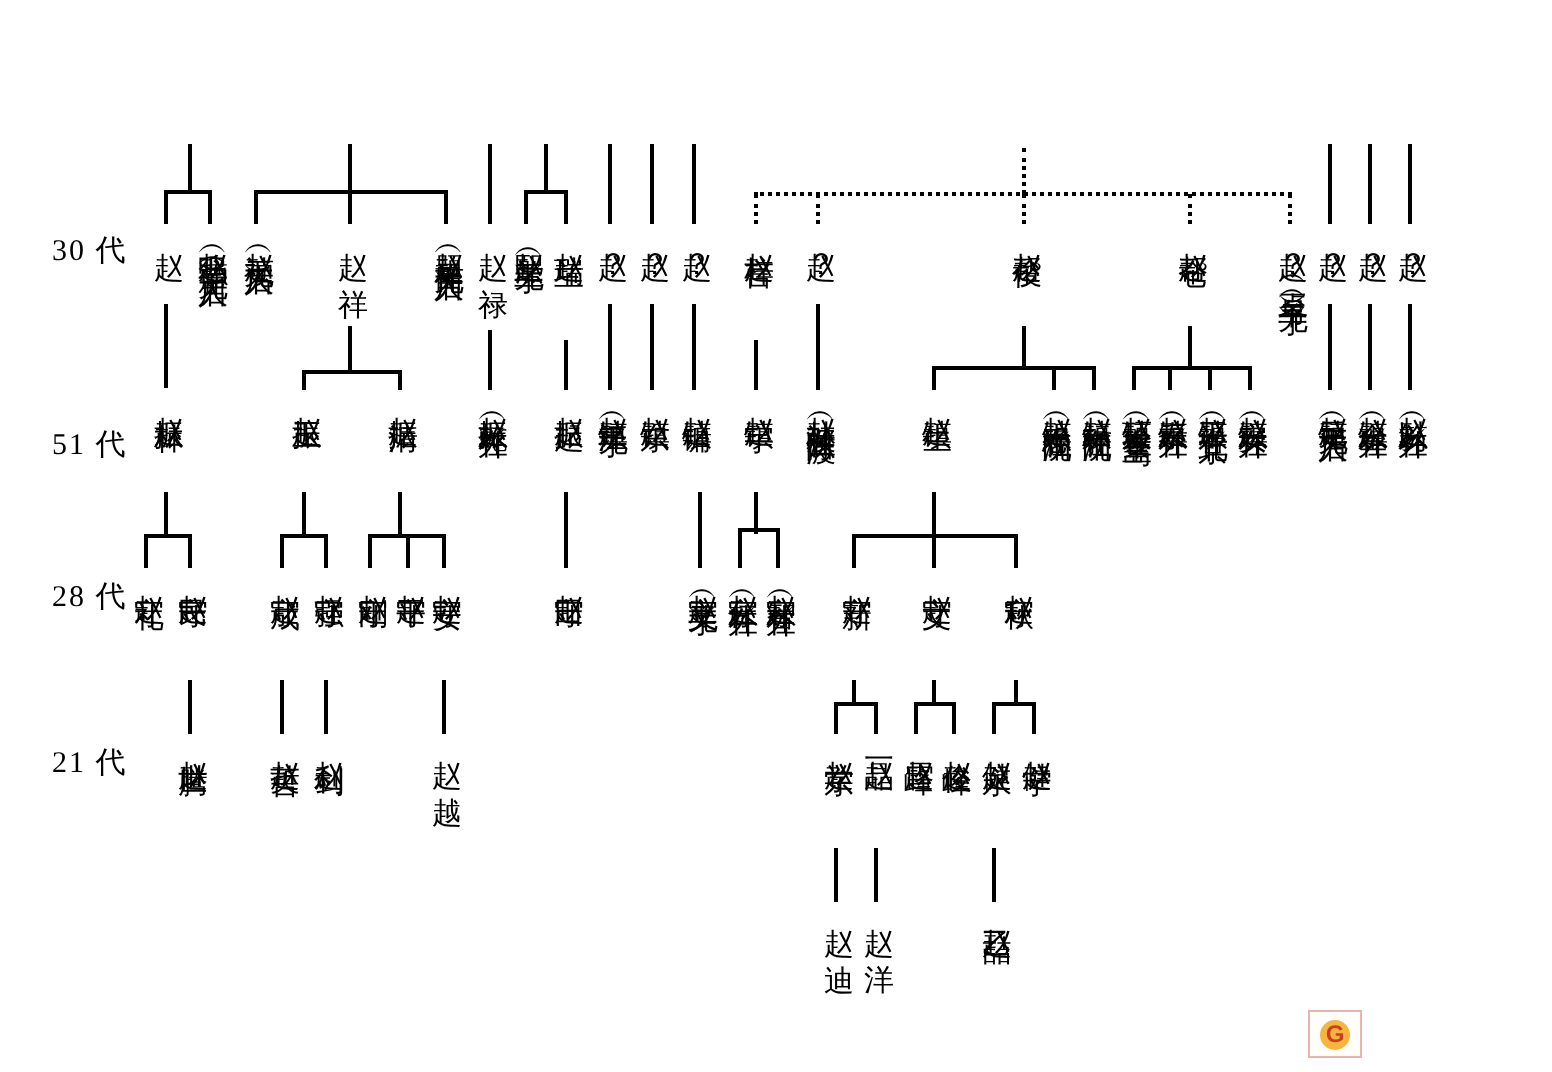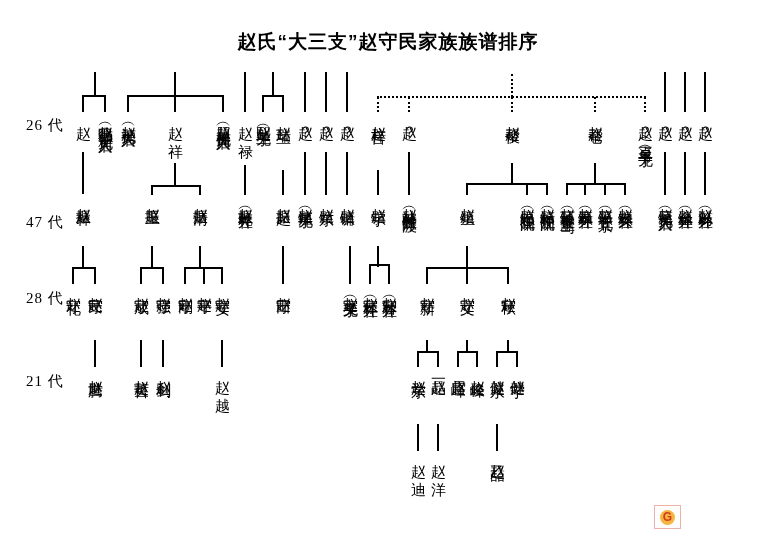--- a/index.html
+++ b/index.html
@@ -22,24 +22,23 @@
      background:#f6b53f;color:#cf3d1f;font-family:"Liberation Sans",sans-serif;
      font-weight:bold;font-size:12px;line-height:15px;text-align:center;}
   .wm-text{color:#ef9287;font-family:"Liberation Sans","DejaVu Sans",sans-serif;
      font-size:13px;letter-spacing:0.5px;white-space:nowrap;}
 </style>
 </head>
 <body>
 
 <div id="stage">
 
-  <div class="title">赵氏“大三支”赵守民家族族谱排序</div>
-
-  <div class="genlabel" style="top:116px">26 代</div>
-  <div class="genlabel" style="top:213px">47 代</div>
+
+  <div class="genlabel" style="top:116px">30 代</div>
+  <div class="genlabel" style="top:213px">51 代</div>
   <div class="genlabel" style="top:289px">28 代</div>
   <div class="genlabel" style="top:372px">21 代</div>
 
   <i class="ln v" style="left:94px;top:72px;height:24px"></i>
   <i class="ln h" style="left:82px;top:95px;width:24px"></i>
   <i class="ln v" style="left:82px;top:96px;height:16px"></i>
   <i class="ln v" style="left:104px;top:96px;height:16px"></i>
   <i class="ln v" style="left:174px;top:72px;height:24px"></i>
   <i class="ln h" style="left:127px;top:95px;width:97px"></i>
   <i class="ln v" style="left:127px;top:96px;height:16px"></i>

